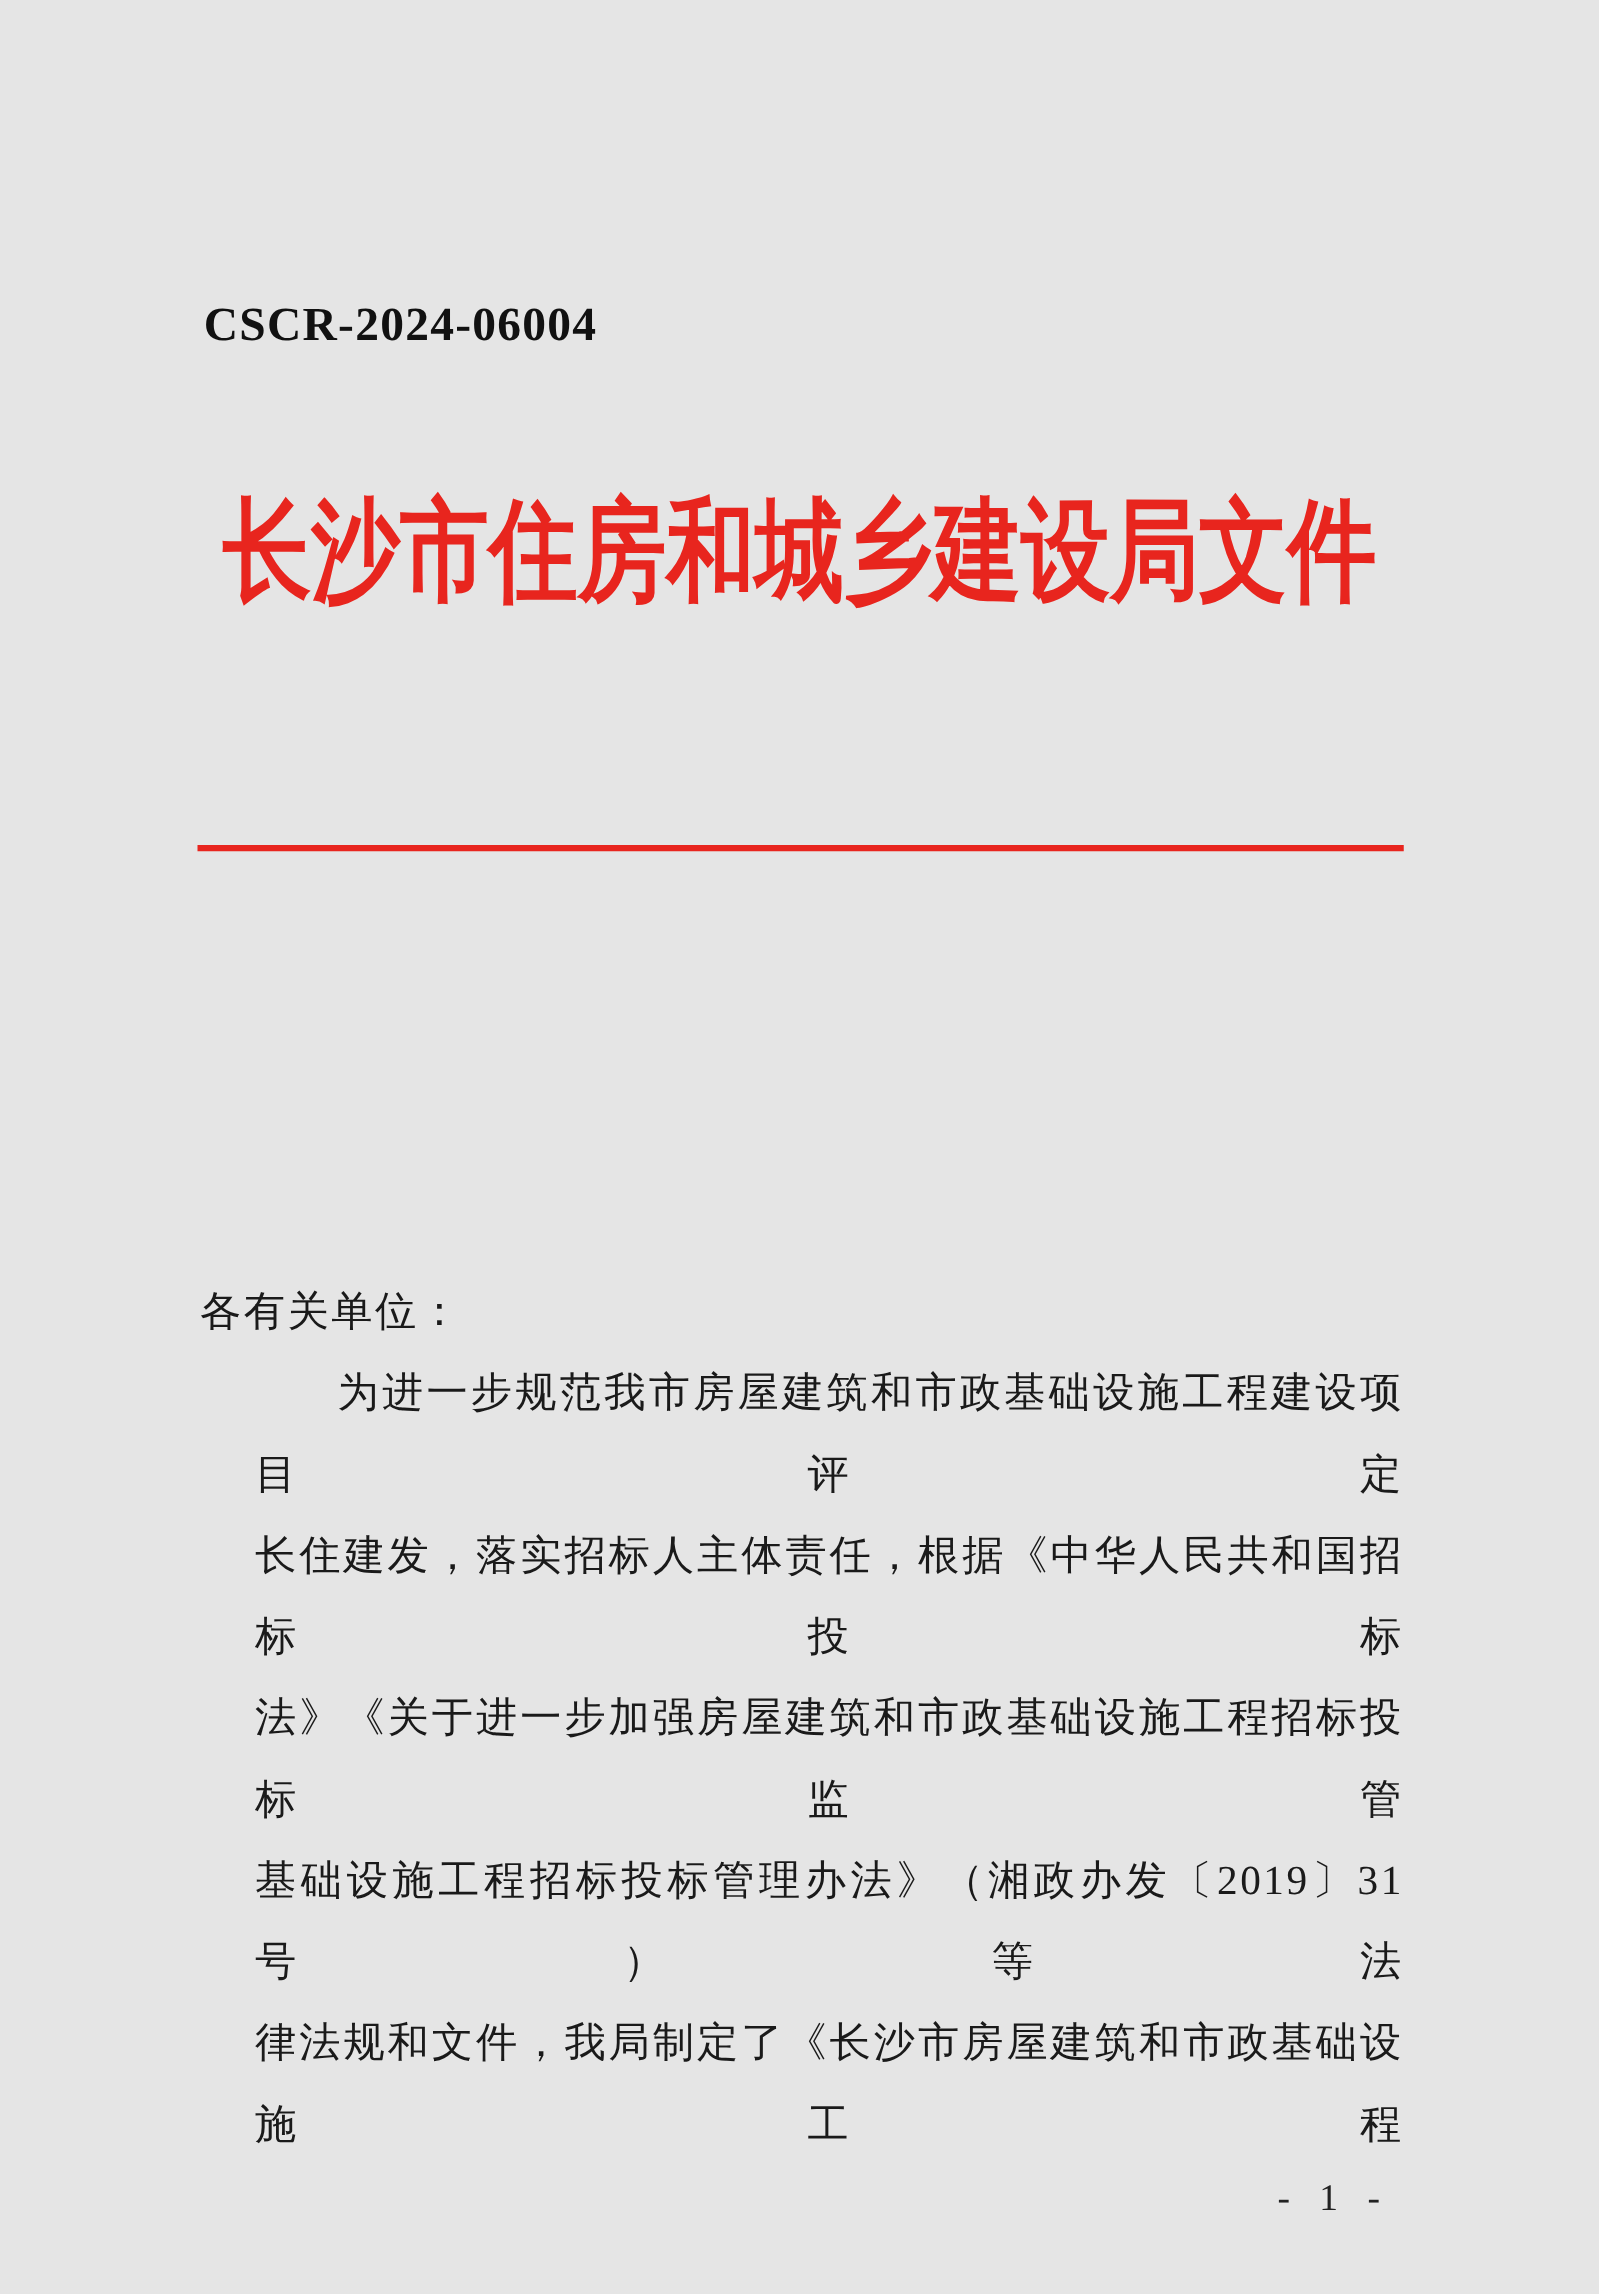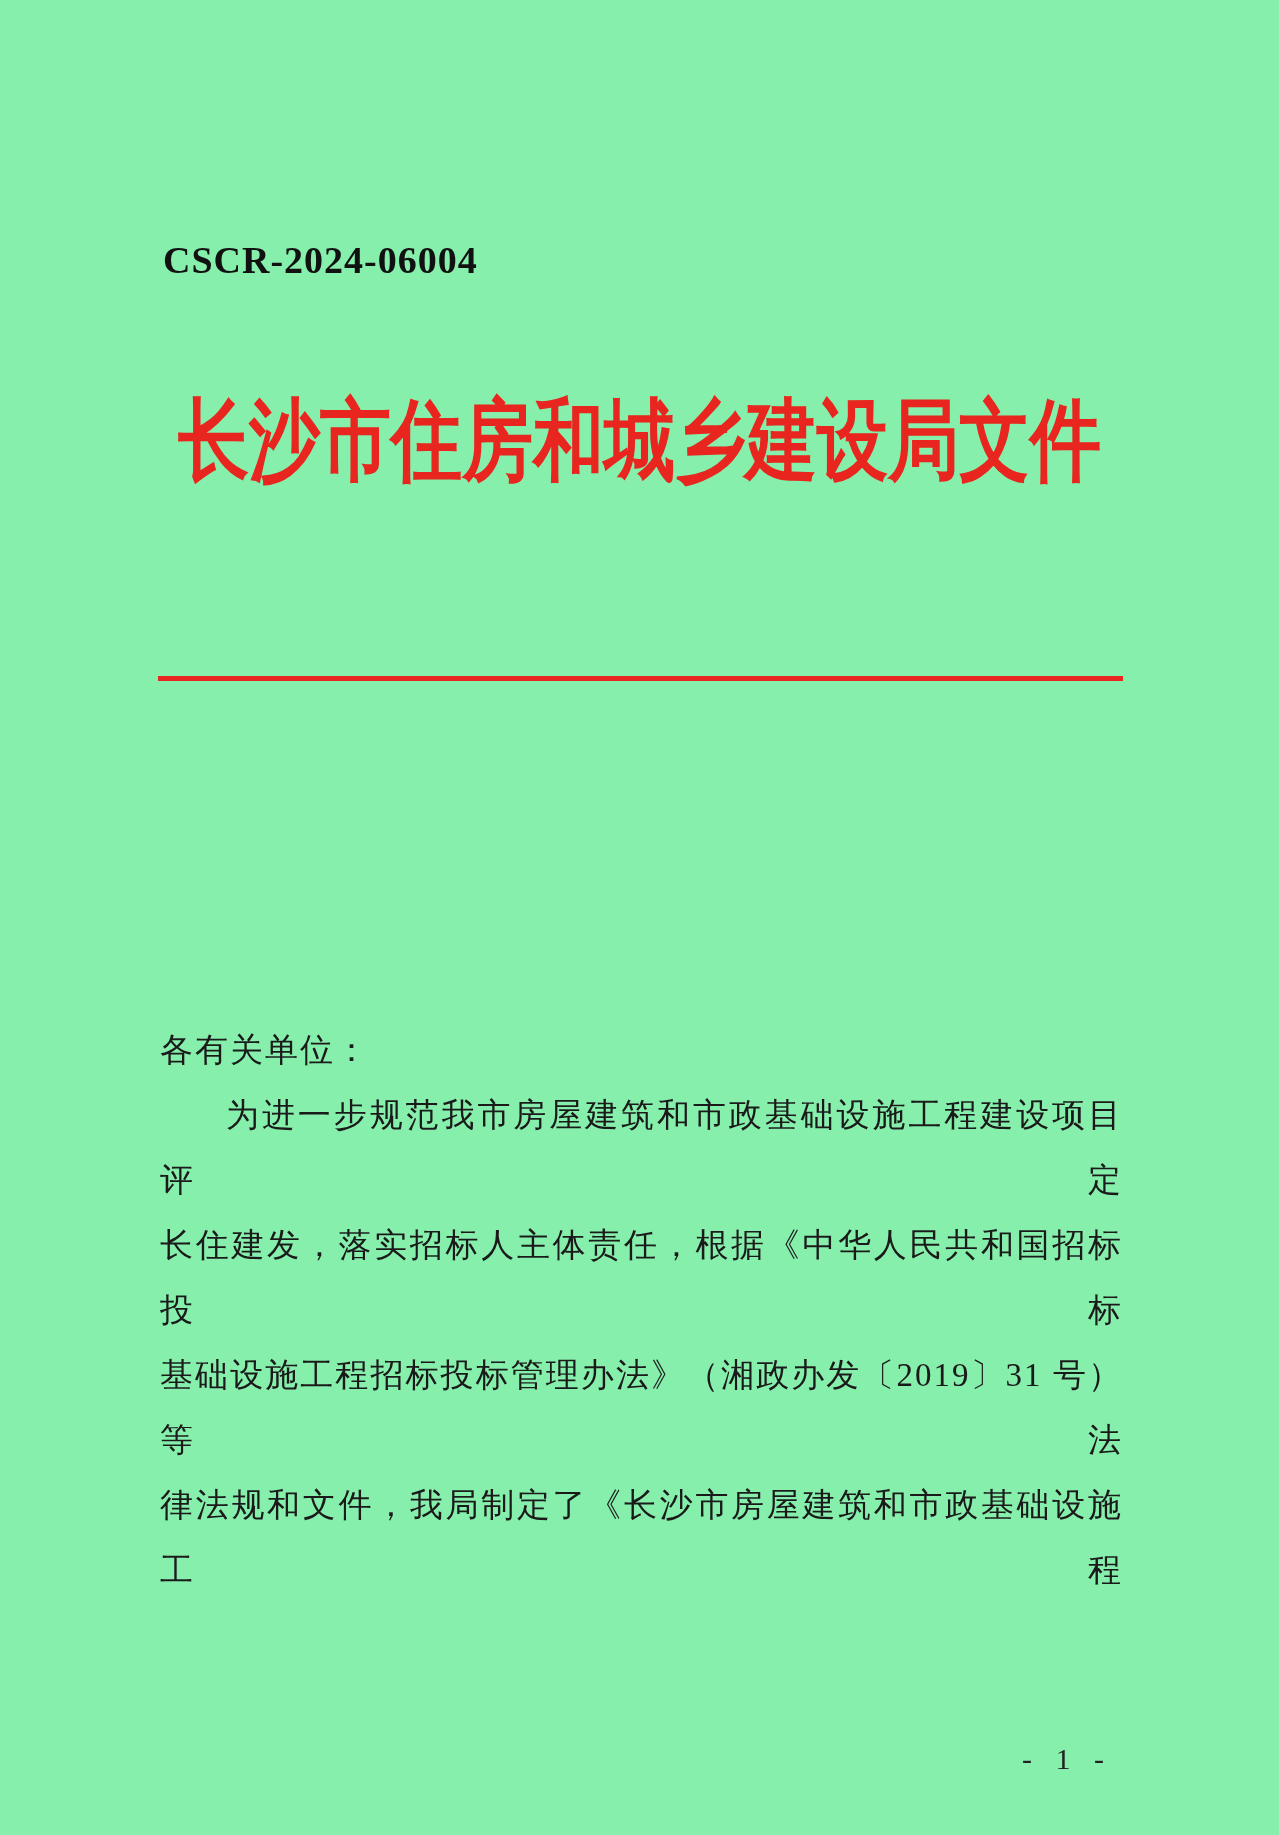--- a/index.html
+++ b/index.html
@@ -5,21 +5,21 @@
   html, body {
     margin: 0;
     padding: 0;
     background: #ffffff;
   }
   .page {
     position: relative;
     width: 1279px;
     height: 1835px;
     margin: 0 auto;
-    background: #86efac;
+    background: #e5e5e5;
     overflow: hidden;
     font-family: "Liberation Serif", "DejaVu Serif", serif;
     color: #1a1a1a;
   }
   .doc-code {
     position: absolute;
     left: 163px;
     top: 238px;
     font-size: 38px;
     font-weight: bold;
@@ -82,20 +82,21 @@
     color: #1a1a1a;
     letter-spacing: 2px;
   }
   .body-line {
     white-space: nowrap;
   }
   .body-line.fill {
     white-space: normal;
     text-align: justify;
     text-align-last: justify;
+    margin-left: 44px;
   }
   .body-line.indent {
     text-indent: 2em;
   }
   .page-number {
     position: absolute;
     left: 1022px;
     top: 1742px;
     font-size: 30px;
     letter-spacing: 8px;
@@ -113,20 +114,21 @@
   <div class="org-banner">长沙市住房和城乡建设局文件</div>
 
 
   <div class="red-rule"></div>
 
 
   <div class="body-block">
     <div class="body-line">各有关单位：</div>
     <div class="body-line fill indent">为进一步规范我市房屋建筑和市政基础设施工程建设项目评定</div>
     <div class="body-line fill">长住建发，落实招标人主体责任，根据《中华人民共和国招标投标</div>
+    <div class="body-line fill">法》《关于进一步加强房屋建筑和市政基础设施工程招标投标监管</div>
     <div class="body-line fill">基础设施工程招标投标管理办法》（湘政办发〔2019〕31 号）等法</div>
     <div class="body-line fill">律法规和文件，我局制定了《长沙市房屋建筑和市政基础设施工程</div>
 
   </div>
 
   <div class="page-number">- 1 -</div>
 
 </div>
 
 </body></html>

